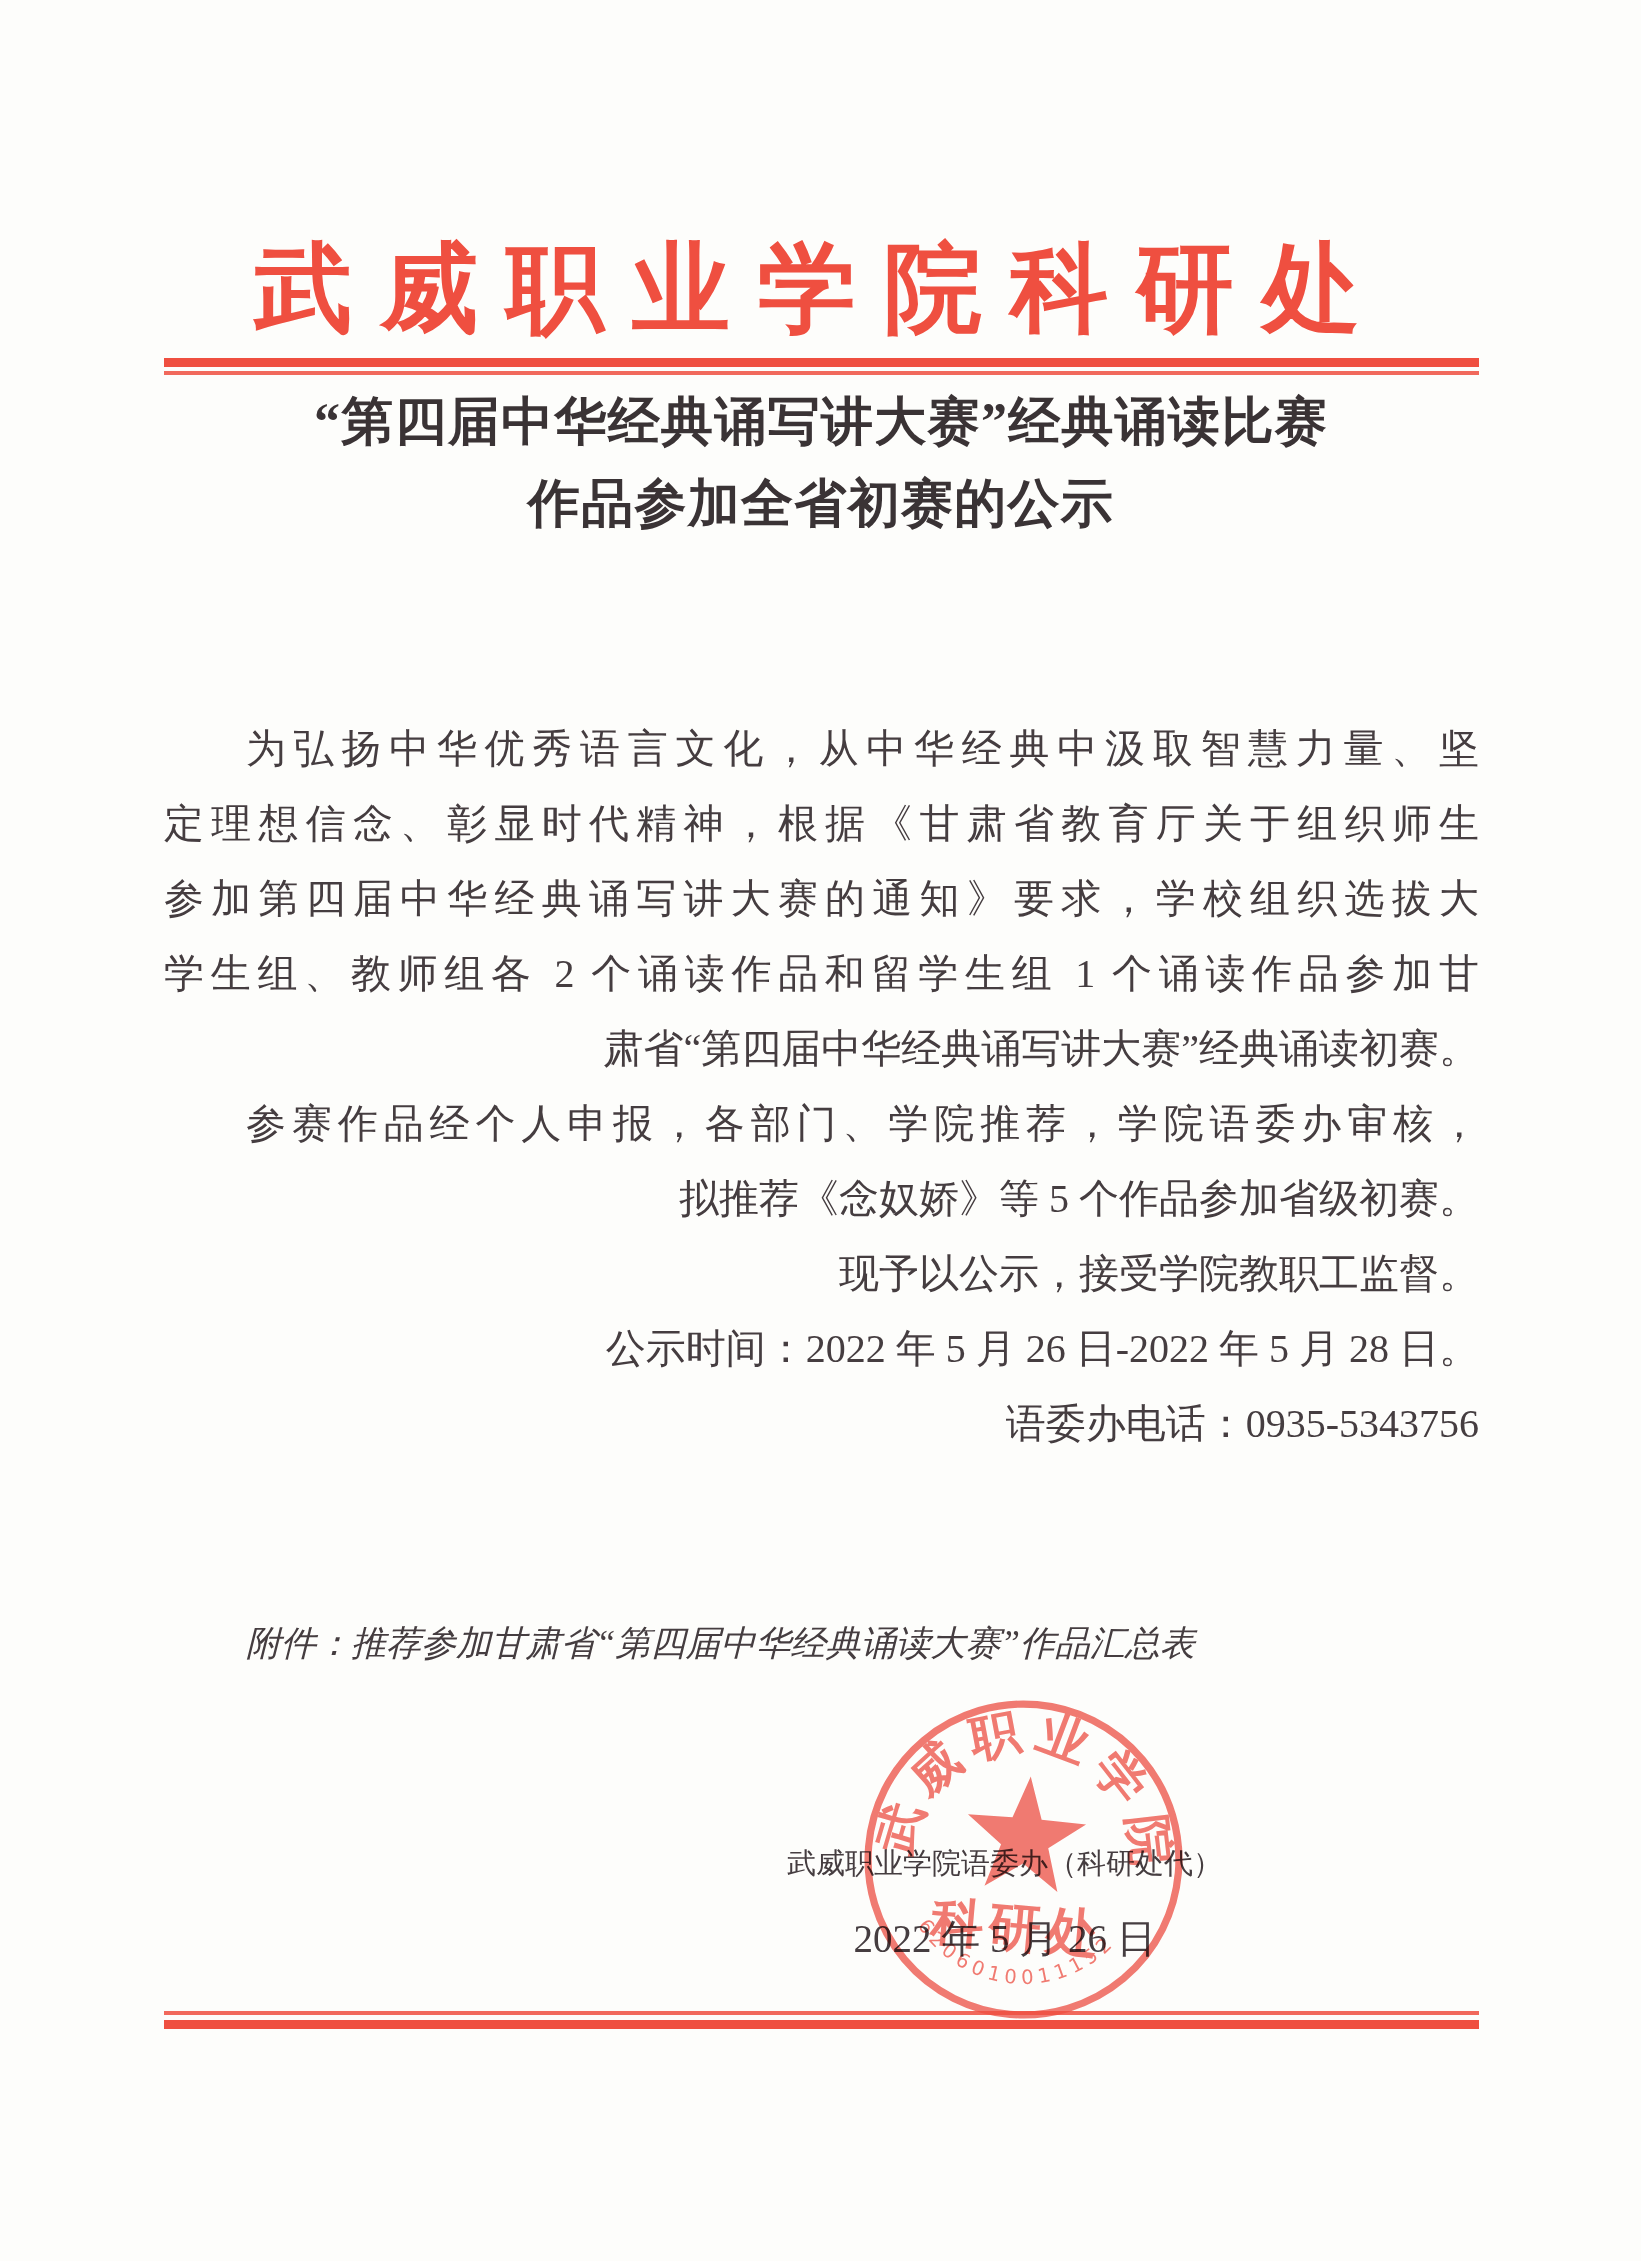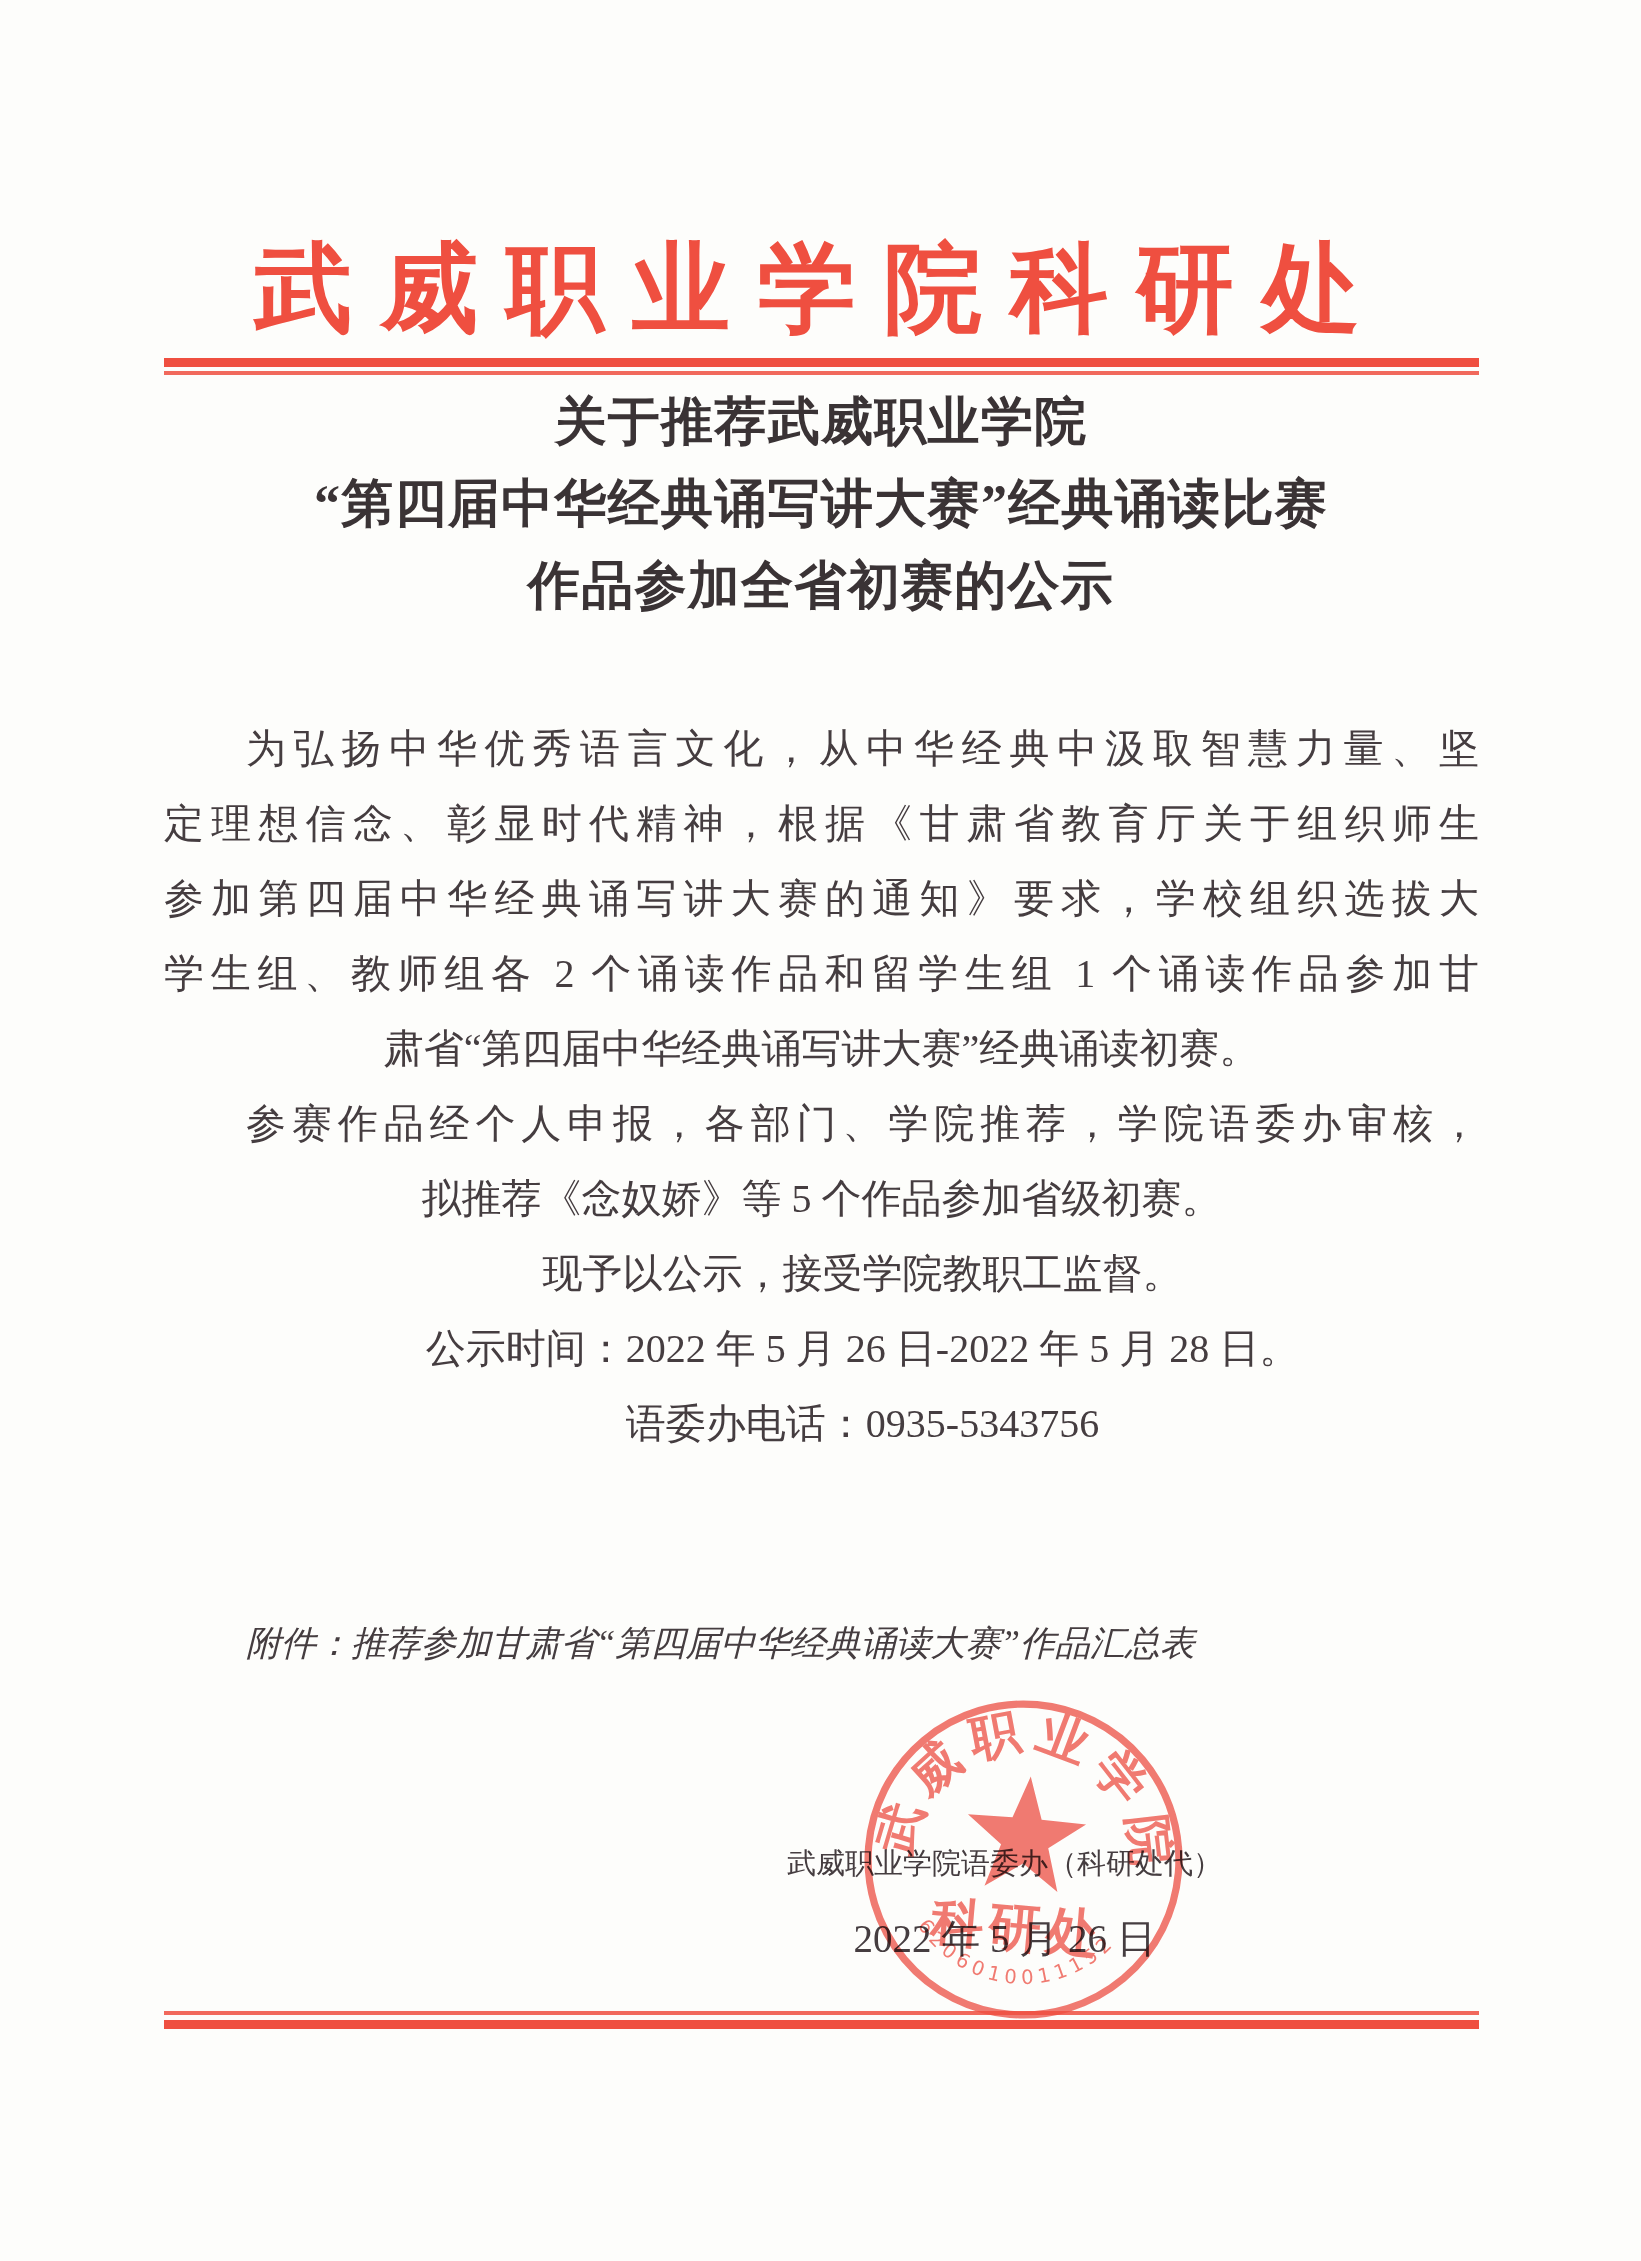--- a/index.html
+++ b/index.html
@@ -47,21 +47,21 @@
     position: absolute;
     left: 164px; top: 711px;
     width: 1315px;
     color: var(--body-ink, #453d40);
     font-size: 40px;
   }
   .bline {
     height: 75px;
     line-height: 75px;
     white-space: nowrap;
-    text-align: center;
+    text-align: right;
   }
   .bline.fill {
     white-space: normal;
     text-align: justify;
     text-align-last: justify;
   }
   .bline.indent { text-indent: 82px; }
   .attachment-line {
     position: absolute;
     left: 164px; top: 1606px;
@@ -135,21 +135,20 @@
 
 <div class="page">
 
   <div class="letterhead">武威职业学院科研处</div>
 
   <div class="rule rule-top-thick"></div>
   <div class="rule rule-top-thin"></div>
 
   <div class="doc-title">
 
-  <div class="title-line">关于推荐武威职业学院</div>
       <div class="title-line">“第四届中华经典诵写讲大赛”经典诵读比赛</div>
       <div class="title-line">作品参加全省初赛的公示</div>
     </div>
 
   <div class="body-lines">
 
   <div class="bline indent fill">为弘扬中华优秀语言文化，从中华经典中汲取智慧力量、坚</div>
       <div class="bline fill">定理想信念、彰显时代精神，根据《甘肃省教育厅关于组织师生</div>
       <div class="bline fill">参加第四届中华经典诵写讲大赛的通知》要求，学校组织选拔大</div>
       <div class="bline fill">学生组、教师组各 2 个诵读作品和留学生组 1 个诵读作品参加甘</div>

